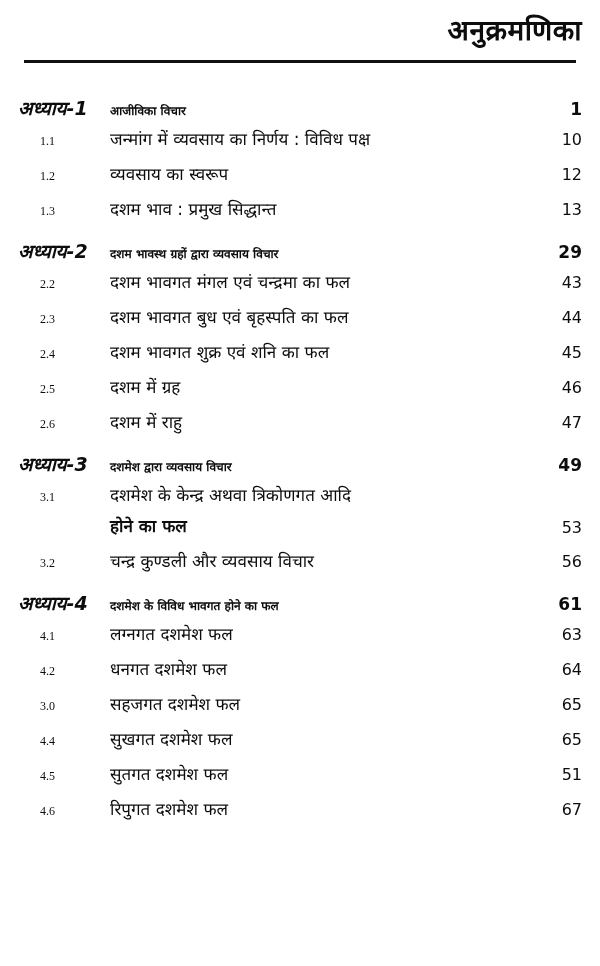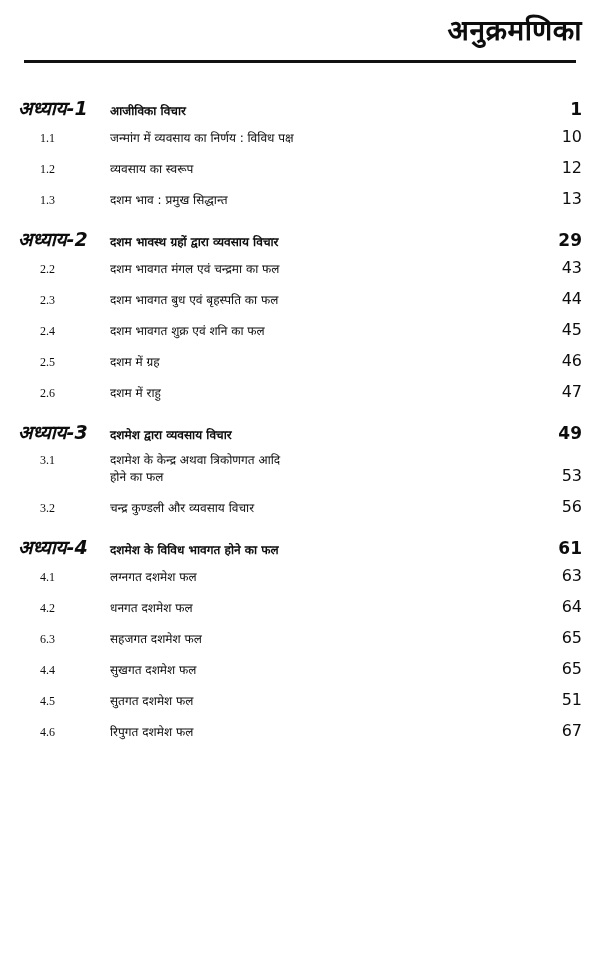--- a/index.html
+++ b/index.html
@@ -75,39 +75,41 @@
   .label {
     flex: 1 1 auto;
     font-family: "DejaVu Sans", "Liberation Sans", sans-serif;
   }
   .row.chapter .label {
     font-size: 12px;
     font-weight: 700;
     margin-top: 13px;
   }
   .row.section .label {
-    font-size: 12px;
+    font-size: 17px;
     font-weight: 400;
   }
   .page-no {
     flex: 0 0 auto;
     width: 46px;
     text-align: right;
     font-family: "DejaVu Sans", "Liberation Sans", sans-serif;
   }
   .row.chapter .page-no {
     font-size: 17px;
     font-weight: 700;
   }
   .row.section .page-no {
     font-size: 16px;
     font-weight: 400;
   }
   .label .cont {
     display: block;
+    margin-top: 8px;
+    font-weight: bold;
   }
 </style>
 </head>
 <body>
 
 <div class="page">
   <div class="title">अनुक्रमणिका</div>
   <div class="rule"></div>
   <div class="toc" id="toc-list">
       <div class="row chapter">
@@ -184,21 +186,21 @@
         <div class="num">4.1</div>
         <div class="label"><span>लग्नगत दशमेश फल</span></div>
         <div class="page-no">63</div>
       </div>
       <div class="row section">
         <div class="num">4.2</div>
         <div class="label"><span>धनगत दशमेश फल</span></div>
         <div class="page-no">64</div>
       </div>
       <div class="row section">
-        <div class="num">6.3</div>
+        <div class="num">3.0</div>
         <div class="label"><span>सहजगत दशमेश फल</span></div>
         <div class="page-no">65</div>
       </div>
       <div class="row section">
         <div class="num">4.4</div>
         <div class="label"><span>सुखगत दशमेश फल</span></div>
         <div class="page-no">65</div>
       </div>
       <div class="row section">
         <div class="num">4.5</div>

